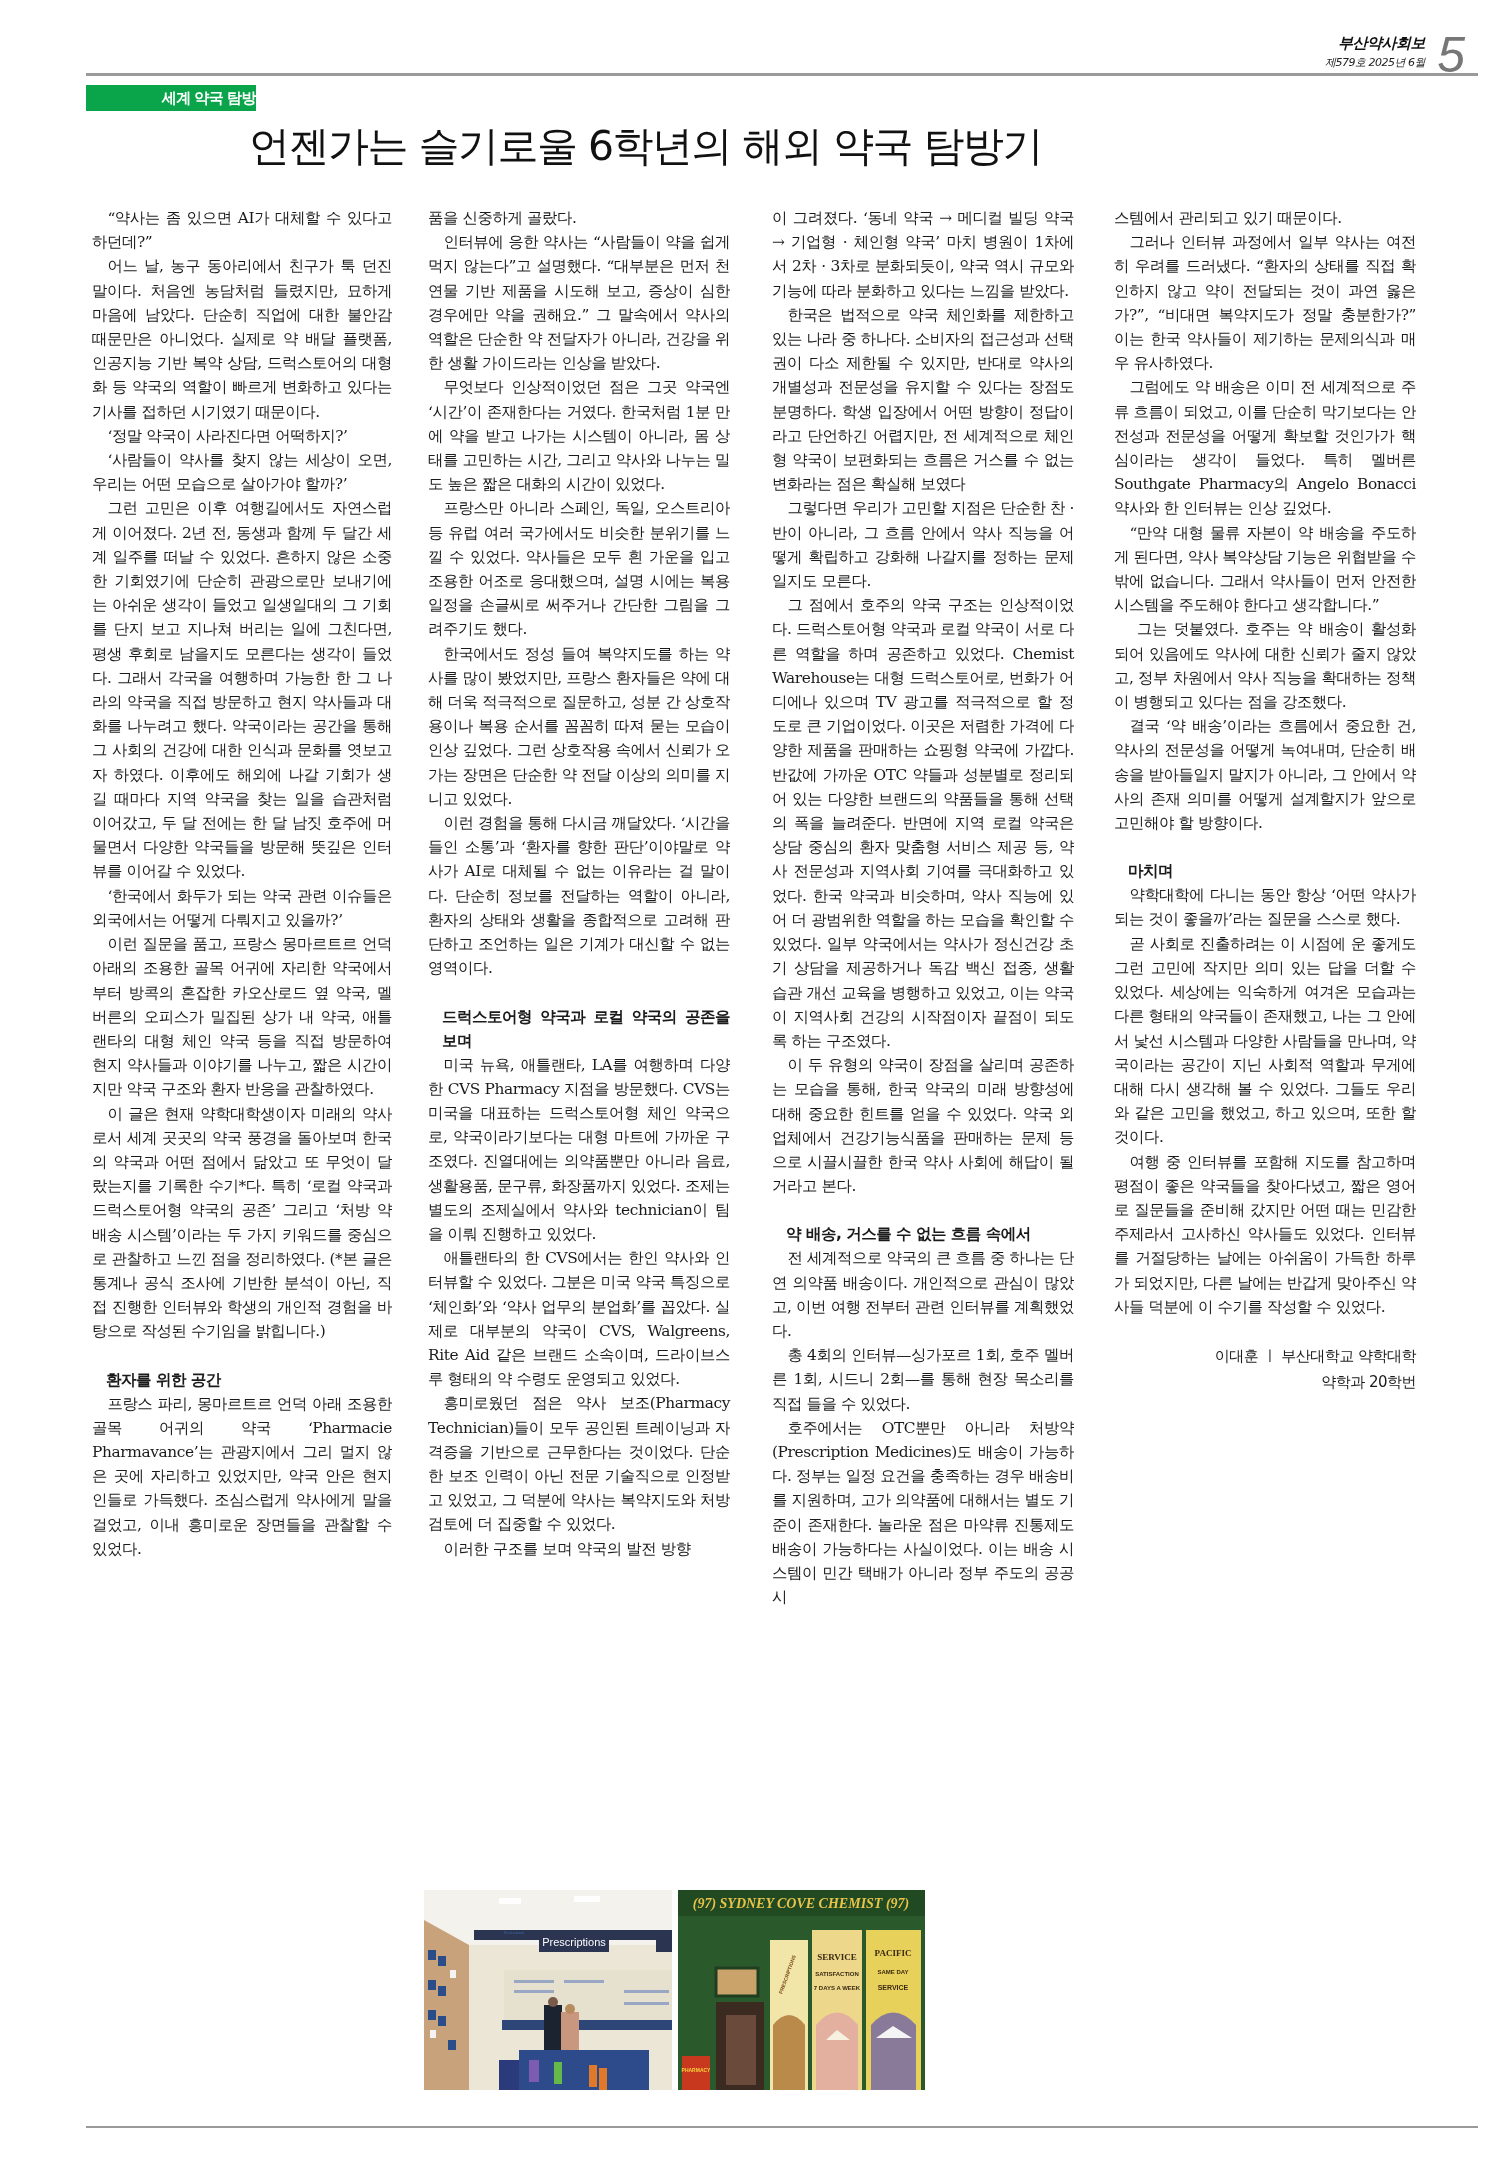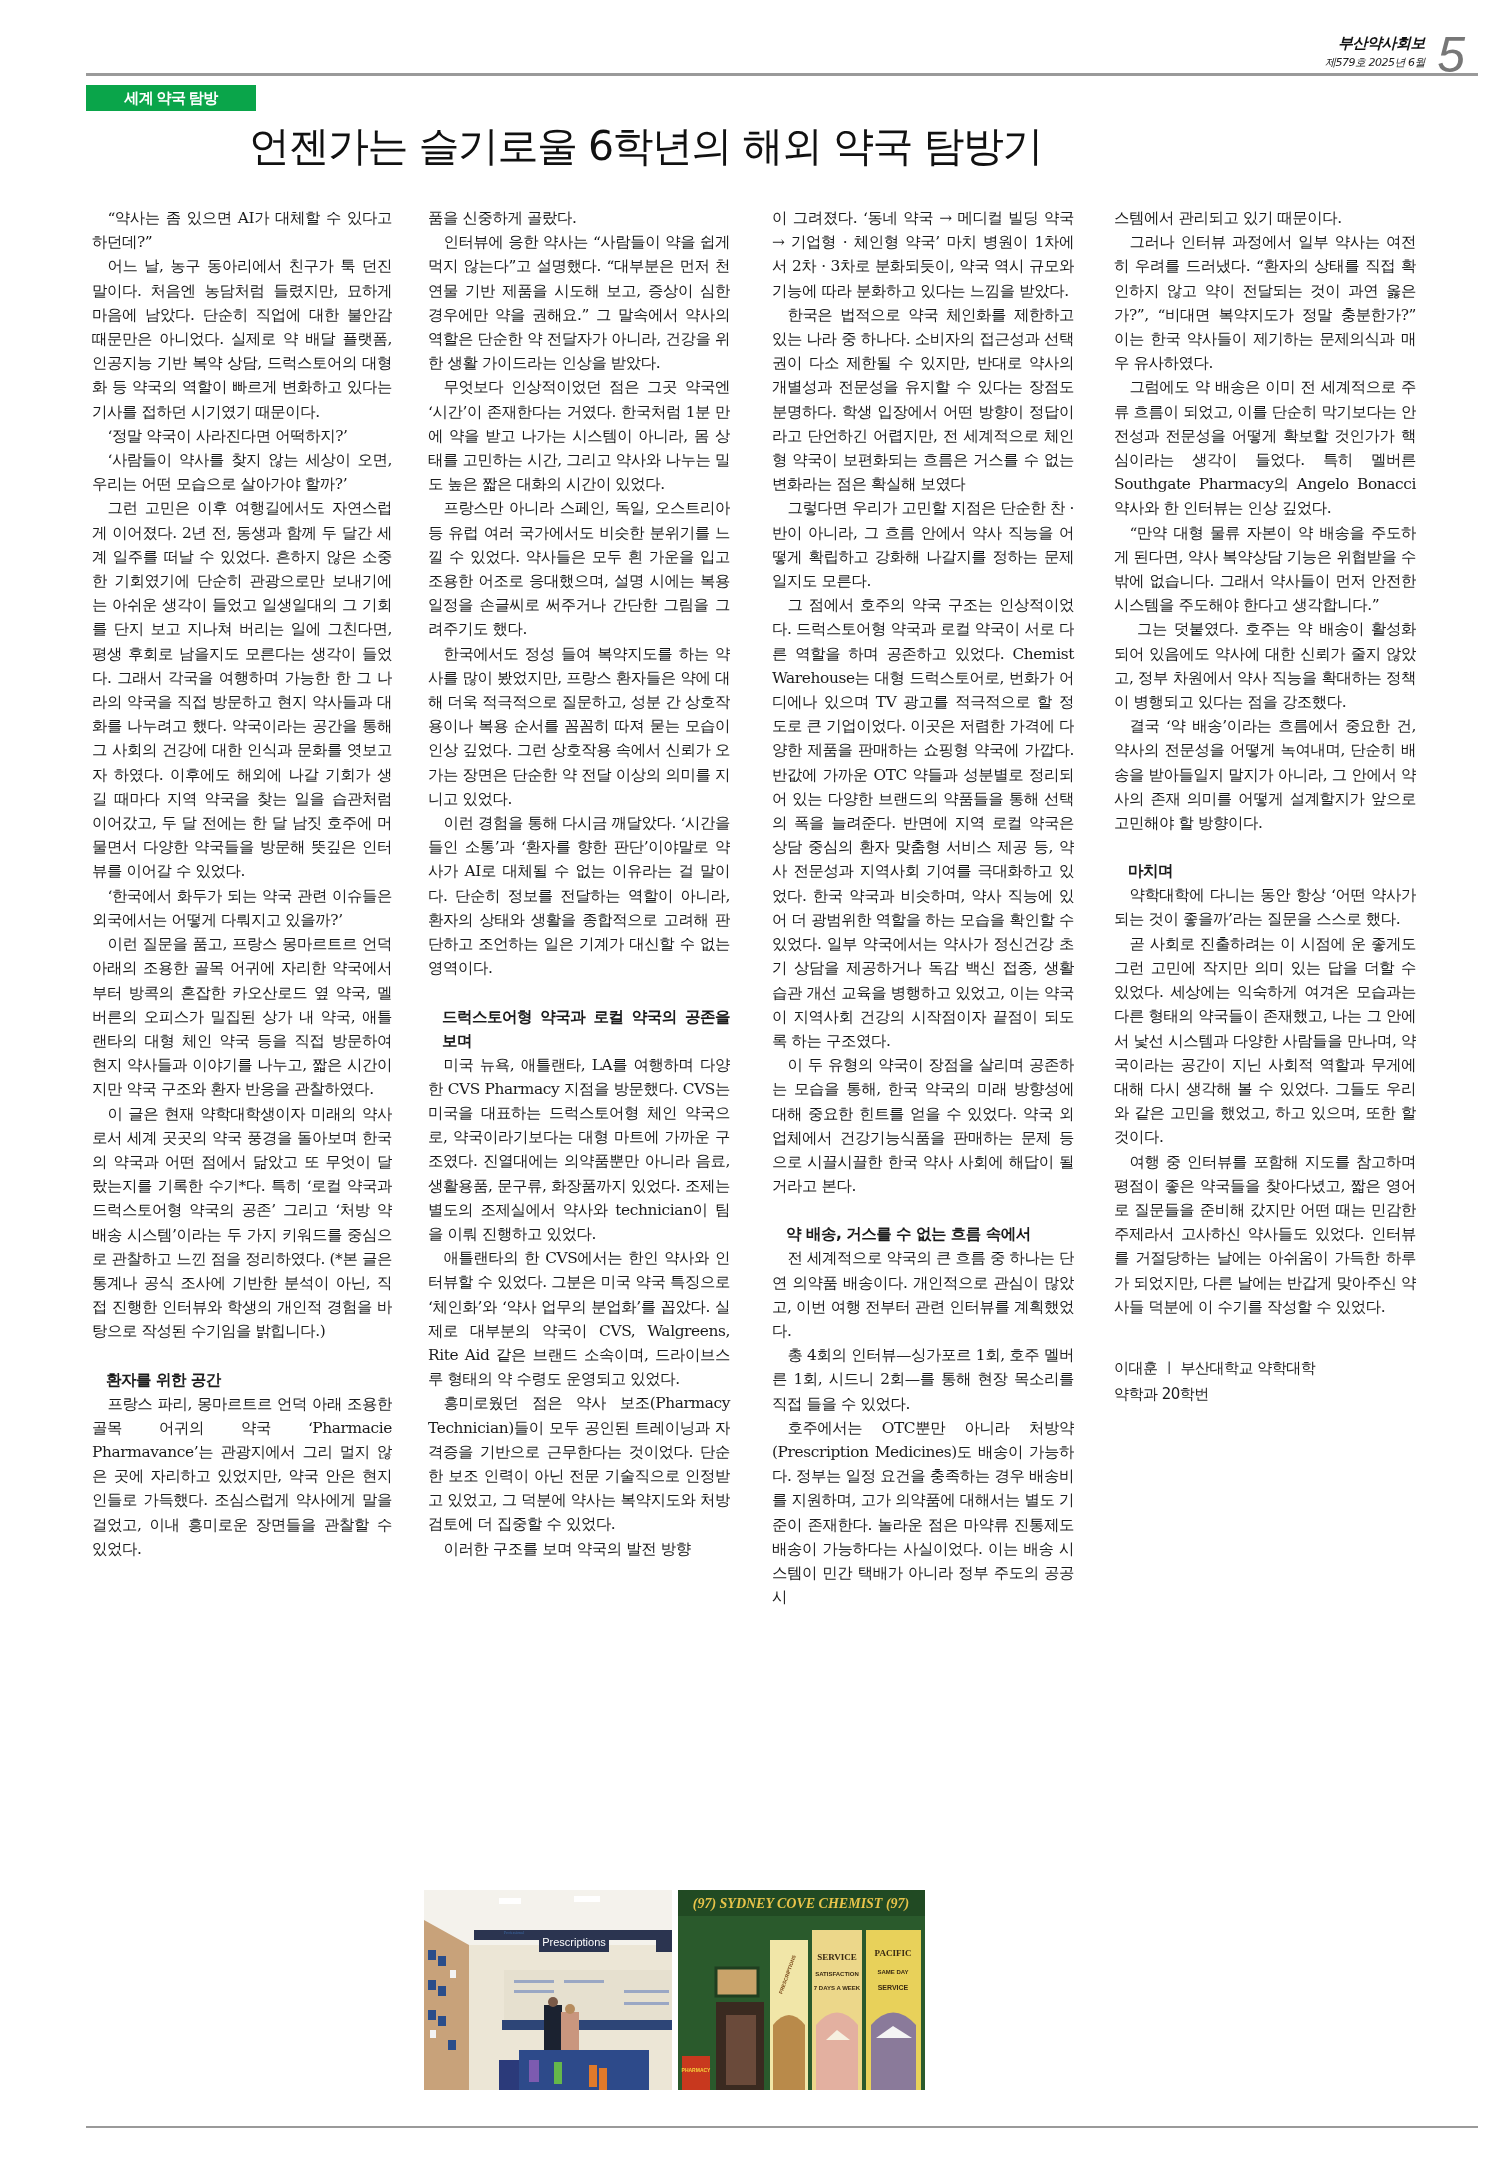--- a/index.html
+++ b/index.html
@@ -2,31 +2,31 @@
 <html><head>
 <meta charset="utf-8">
 <style>
   html,body{margin:0;padding:0;background:#fff;}
   body{width:1503px;height:2184px;position:relative;overflow:hidden;color:#1a1a1a;font-family:"DejaVu Serif","Liberation Serif",serif;}
   .masthead{position:absolute;top:0;left:0;width:1503px;height:80px;font-style:italic;}
   .mast-name{position:absolute;right:78px;top:34px;font-family:"DejaVu Sans","Liberation Sans",sans-serif;font-weight:bold;font-size:15px;color:#111;letter-spacing:-0.5px;}
   .mast-issue{position:absolute;right:78px;top:55px;font-family:"DejaVu Sans","Liberation Sans",sans-serif;font-size:11px;color:#222;letter-spacing:-0.5px;}
   .mast-page{position:absolute;right:38px;top:30px;font-family:"Liberation Sans","DejaVu Sans",sans-serif;font-size:50px;line-height:50px;color:#777;}
   .top-rule{position:absolute;left:86px;top:73px;width:1392px;height:3px;background:#9a9a9a;}
-  .section-tag{position:absolute;left:86px;top:85px;width:170px;height:26px;background:#0aa54a;color:#fff;font-family:Liberation Serif, serif;font-weight:bold;font-size:15px;line-height:26px;text-align:center;letter-spacing:-0.5px;}
+  .section-tag{position:absolute;left:86px;top:85px;width:170px;height:26px;background:#0aa54a;color:#fff;font-family:Liberation Sans, sans-serif;font-weight:bold;font-size:15px;line-height:26px;text-align:right;letter-spacing:-0.5px;}
   .headline{position:absolute;left:0;top:118px;width:1291px;text-align:center;font-family:"DejaVu Sans","Liberation Sans",sans-serif;font-size:41px;line-height:56px;color:#111;letter-spacing:-1.5px;}
   .col{position:absolute;top:206px;font-size:15.4px;line-height:24.2px;text-align:justify;letter-spacing:-0.4px;}
   .col p{margin:0;text-indent:1em;}
   .col p.noindent{text-indent:0;}
   .col h3{margin:24px 0 0 0;font-family:"DejaVu Sans","Liberation Sans",sans-serif;font-size:15.5px;line-height:24px;font-weight:bold;padding-left:14px;letter-spacing:-0.5px;}
   .c1{left:92px;width:300px;}
   .c2{left:428px;width:302px;}
   .c3{left:772px;width:302px;}
   .c4{left:1114px;width:302px;}
-  .byline{margin-top:36px;text-align:left;font-family:"DejaVu Sans","Liberation Sans",sans-serif;font-size:15px;line-height:26px;letter-spacing:-0.5px;}
+  .byline{margin-top:24px;text-align:right;font-family:"DejaVu Sans","Liberation Sans",sans-serif;font-size:15px;line-height:26px;letter-spacing:-0.5px;}
   .photo{position:absolute;top:1890px;height:200px;overflow:hidden;}
   .p1{left:424px;width:248px;}
   .p2{left:678px;width:247px;}
   .bottom-rule{position:absolute;left:86px;top:2126px;width:1392px;height:2px;background:#9a9a9a;}
 </style>
 </head>
 <body>
 
 <div class="masthead">
   <div class="mast-name">부산약사회보</div>

